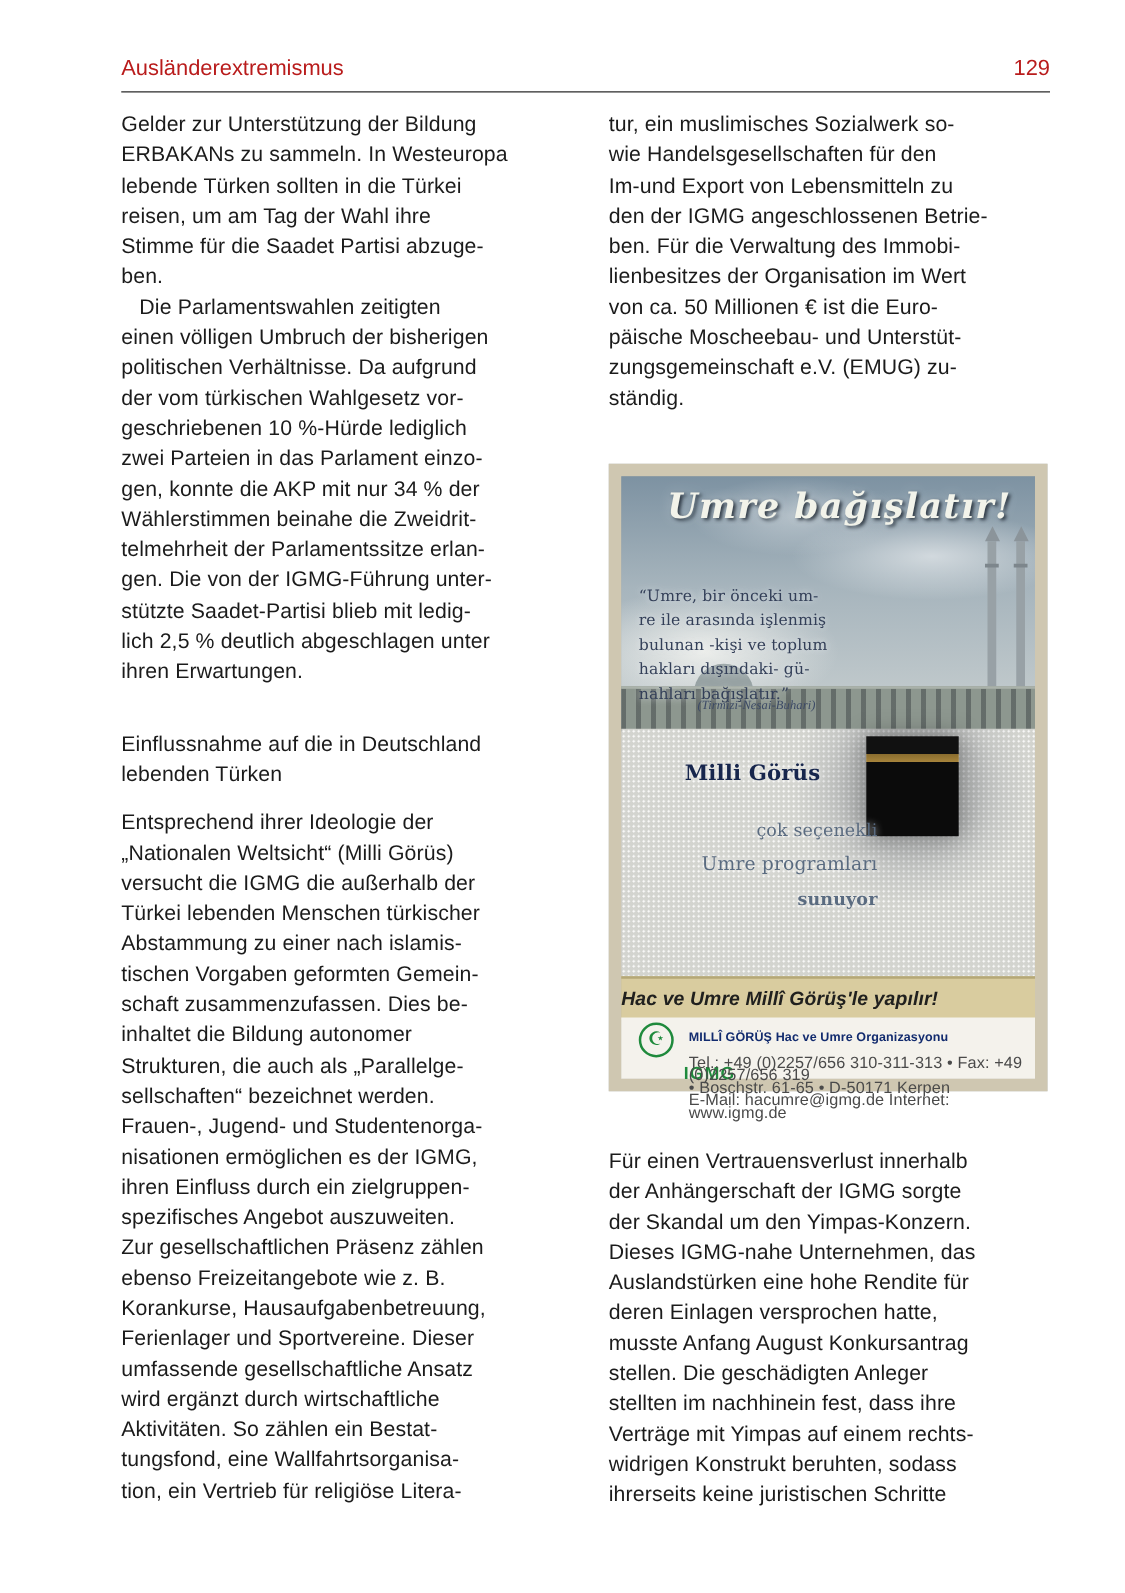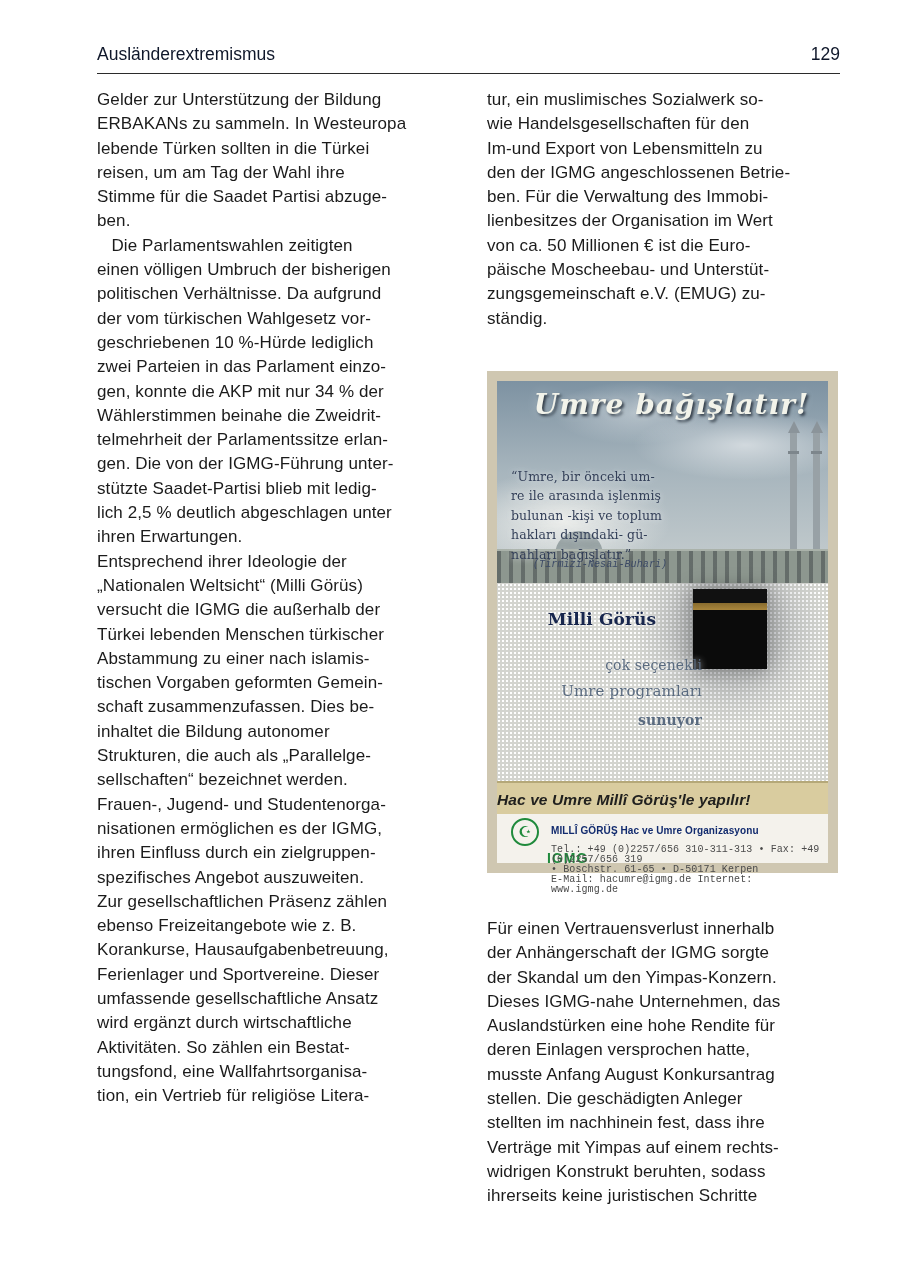--- a/index.html
+++ b/index.html
@@ -6,21 +6,21 @@
   .page {
     position: relative; width: 900px; height: 1274px;
     background: #ffffff; overflow: hidden;
     font-family: "Liberation Sans", sans-serif; color: #1b1b1b;
   }
 
   
   .header {
     position: absolute; left: 97px; top: 44px; width: 743px;
     display: flex; justify-content: space-between; align-items: flex-end;
-    font-size: 17.5px; color: #0f172a;
+    font-size: 17.5px; color: #b91c1c;
     padding-bottom: 8px; border-bottom: 1.5px solid #2b2b2b;
   }
 
   
   .col { position: absolute; top: 88px; font-size: 17px; line-height: 24.3px; letter-spacing: 0.1px; }
   .left-col  { left: 97px;  width: 358px; }
   .right-col { left: 487px; width: 356px; }
   .para { margin: 0; white-space: pre-wrap; }
   .subhead { margin: 34px 0 14px 0; font-size: 17px; font-weight: 400; white-space: pre-wrap; }
 
@@ -86,22 +86,22 @@
   }
   .poster-quote {
     top: 66px; left: 14px; width: 170px; white-space: pre-wrap;
     font-family: "DejaVu Serif", serif; 
     font-size: 12.5px; line-height: 19.5px; color: #333f58;
     text-shadow: 0 0 6px rgba(232,236,240,.9);
     margin-top: 20px;
   }
   .poster-attrib {
     top: 172px; left: 36px;
-    font-family: Liberation Mono, monospace; font-style: italic;
-    font-size: 10px; color: #3c4a66;
+    font-family: Liberation Serif, serif; font-style: italic;
+    font-size: 10px; color: #3c4a66; padding-left: 25px;
   }
   .poster-brand {
     top: 226px; left: 5px; width: 200px; text-align: center;
     font-family: "DejaVu Serif", serif; font-weight: bold;
     font-size: 17px; color: #17264d; text-shadow: 0 0 6px rgba(255,255,255,.9);
   }
   .poster-l1, .poster-l2, .poster-l3 {
     left: 5px; width: 200px; text-align: right;
     font-family: "DejaVu Serif", serif; color: #5a6b80;
     text-shadow: 0 0 6px rgba(255,255,255,.9);
@@ -119,21 +119,21 @@
   .poster-footer { top: 433px; left: 0; right: 0; bottom: 0; background: #f4f2ec; }
   .igmg-logo { position: absolute; left: 10px; top: 4px; width: 36px; text-align: center; }
   .logo-mark {
     width: 24px; height: 24px; margin: 0 auto; border-radius: 50%;
     border: 2px solid #1f8a3c; color: #1f8a3c;
     font-size: 15px; line-height: 23px; text-align: center;
   }
   .logo-text { font-weight: bold; font-size: 14px; color: #1f8a3c; letter-spacing: 1px; margin-left: 40px; }
   .org { position: absolute; left: 54px; top: 5px; right: 4px; }
   .org-name { font-weight: bold; font-size: 10px; color: #122b6e; margin-bottom: 2px; }
-  .org-line { font-size: 10px; line-height: 10px; color: #4a4a4a; font-family: Liberation Mono, monospace; }
+  .org-line { font-size: 13px; line-height: 10px; color: #4a4a4a; }
 </style>
 </head>
 <body>
 
 <div class="page">
 
   <div class="header">
     <span>Ausländerextremismus</span>
     <span>129</span>
   </div>
@@ -151,20 +151,22 @@
 der vom türkischen Wahlgesetz vor-
 geschriebenen 10 %-Hürde lediglich
 zwei Parteien in das Parlament einzo-
 gen, konnte die AKP mit nur 34 % der
 Wählerstimmen beinahe die Zweidrit-
 telmehrheit der Parlamentssitze erlan-
 gen. Die von der IGMG-Führung unter-
 stützte Saadet-Partisi blieb mit ledig-
 lich 2,5 % deutlich abgeschlagen unter
 ihren Erwartungen.</p>
+    <div class="subhead">Einflussnahme auf die in Deutschland
+lebenden Türken</div>
     <p class="para">Entsprechend ihrer Ideologie der
 „Nationalen Weltsicht“ (Milli Görüs)
 versucht die IGMG die außerhalb der
 Türkei lebenden Menschen türkischer
 Abstammung zu einer nach islamis-
 tischen Vorgaben geformten Gemein-
 schaft zusammenzufassen. Dies be-
 inhaltet die Bildung autonomer
 Strukturen, die auch als „Parallelge-
 sellschaften“ bezeichnet werden.

